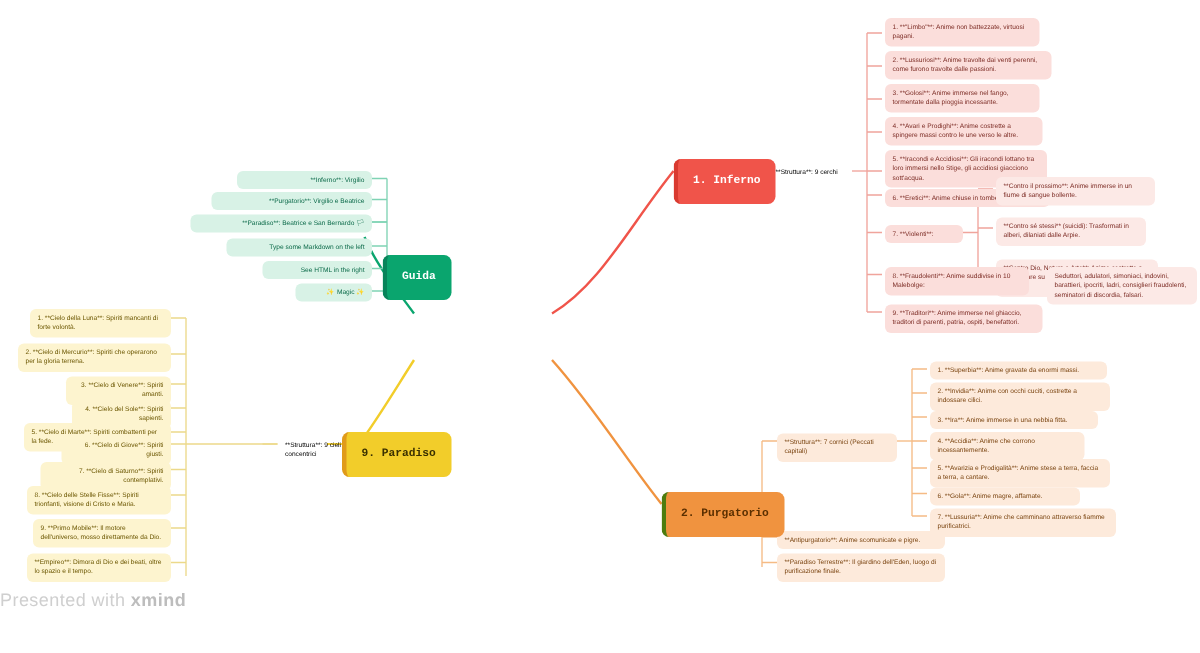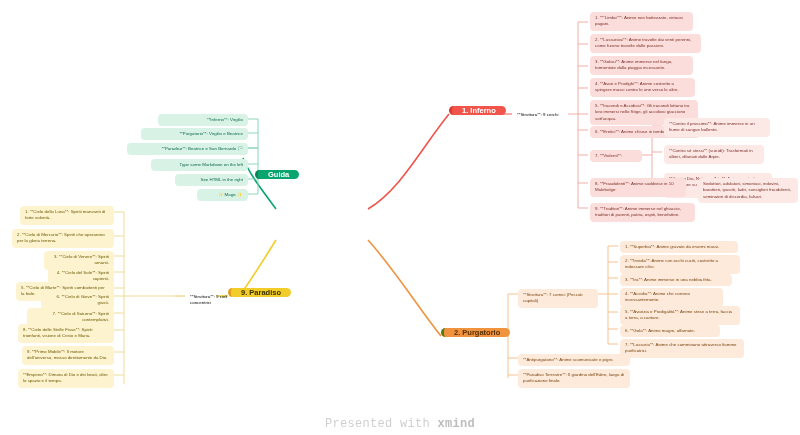--- a/index.html
+++ b/index.html
@@ -22,25 +22,26 @@
     padding: 9px 18px;
     font-size: 12.5px;
     letter-spacing: .2px;
     white-space: nowrap;
     z-index: 5;
   }
 
   
   .branch {
     border-radius: 5px;
-    padding: 0 10px;
+    padding: 11px 10px;
     font-size: 7.5px;
     font-weight: bold;
     white-space: nowrap;
     z-index: 4;
+    font-family: Liberation Mono, monospace;
   }
   .branch.inferno   { background:#f0544a; color:#ffffff; border-left:3px solid #d93a30; }
   .branch.guida     { background:#0aa56e; color:#ffffff; border-left:3px solid #07845a;margin-top:30px; }
   .branch.paradiso  { background:#f2cd2a; color:#3a3000; border-left:3px solid #e09b1a; }
   .branch.purgatorio{ background:#f0933f; color:#5a2f00; border-left:3px solid #4d7c0f; }
 
   
   .leaf {
     border-radius: 4px;
     padding: 3px 5px;
@@ -52,26 +53,24 @@
   .leaf.red2   { background:#fce9e6; color:#7d2d26; }
   .leaf.green  { background:#d8f2e6; color:#0b6a49; }
   .leaf.yellow { background:#fdf4cf; color:#6b5600; }
   .leaf.orange { background:#fdeadb; color:#7a4410; }
   .leaf.right  { text-align: right; }
   .leaf.plain  { background: transparent; }
 
   
   #footer {
     position: absolute;
-    left: 0; right: 0; bottom: 4px;
-    text-align: center;
+    left: 0; right: 0; bottom: 28px;
     font-size: 12px;
     color: #cfcfcf;
     letter-spacing: .3px;
-    font-family: Liberation Mono, monospace;
   }
   #footer b { color: #bdbdbd; font-weight: bold; }
 </style>
 </head>
 <body>
 
 <div id="canvas">
 
   <svg class="links" viewBox="0 0 800 435">
 

